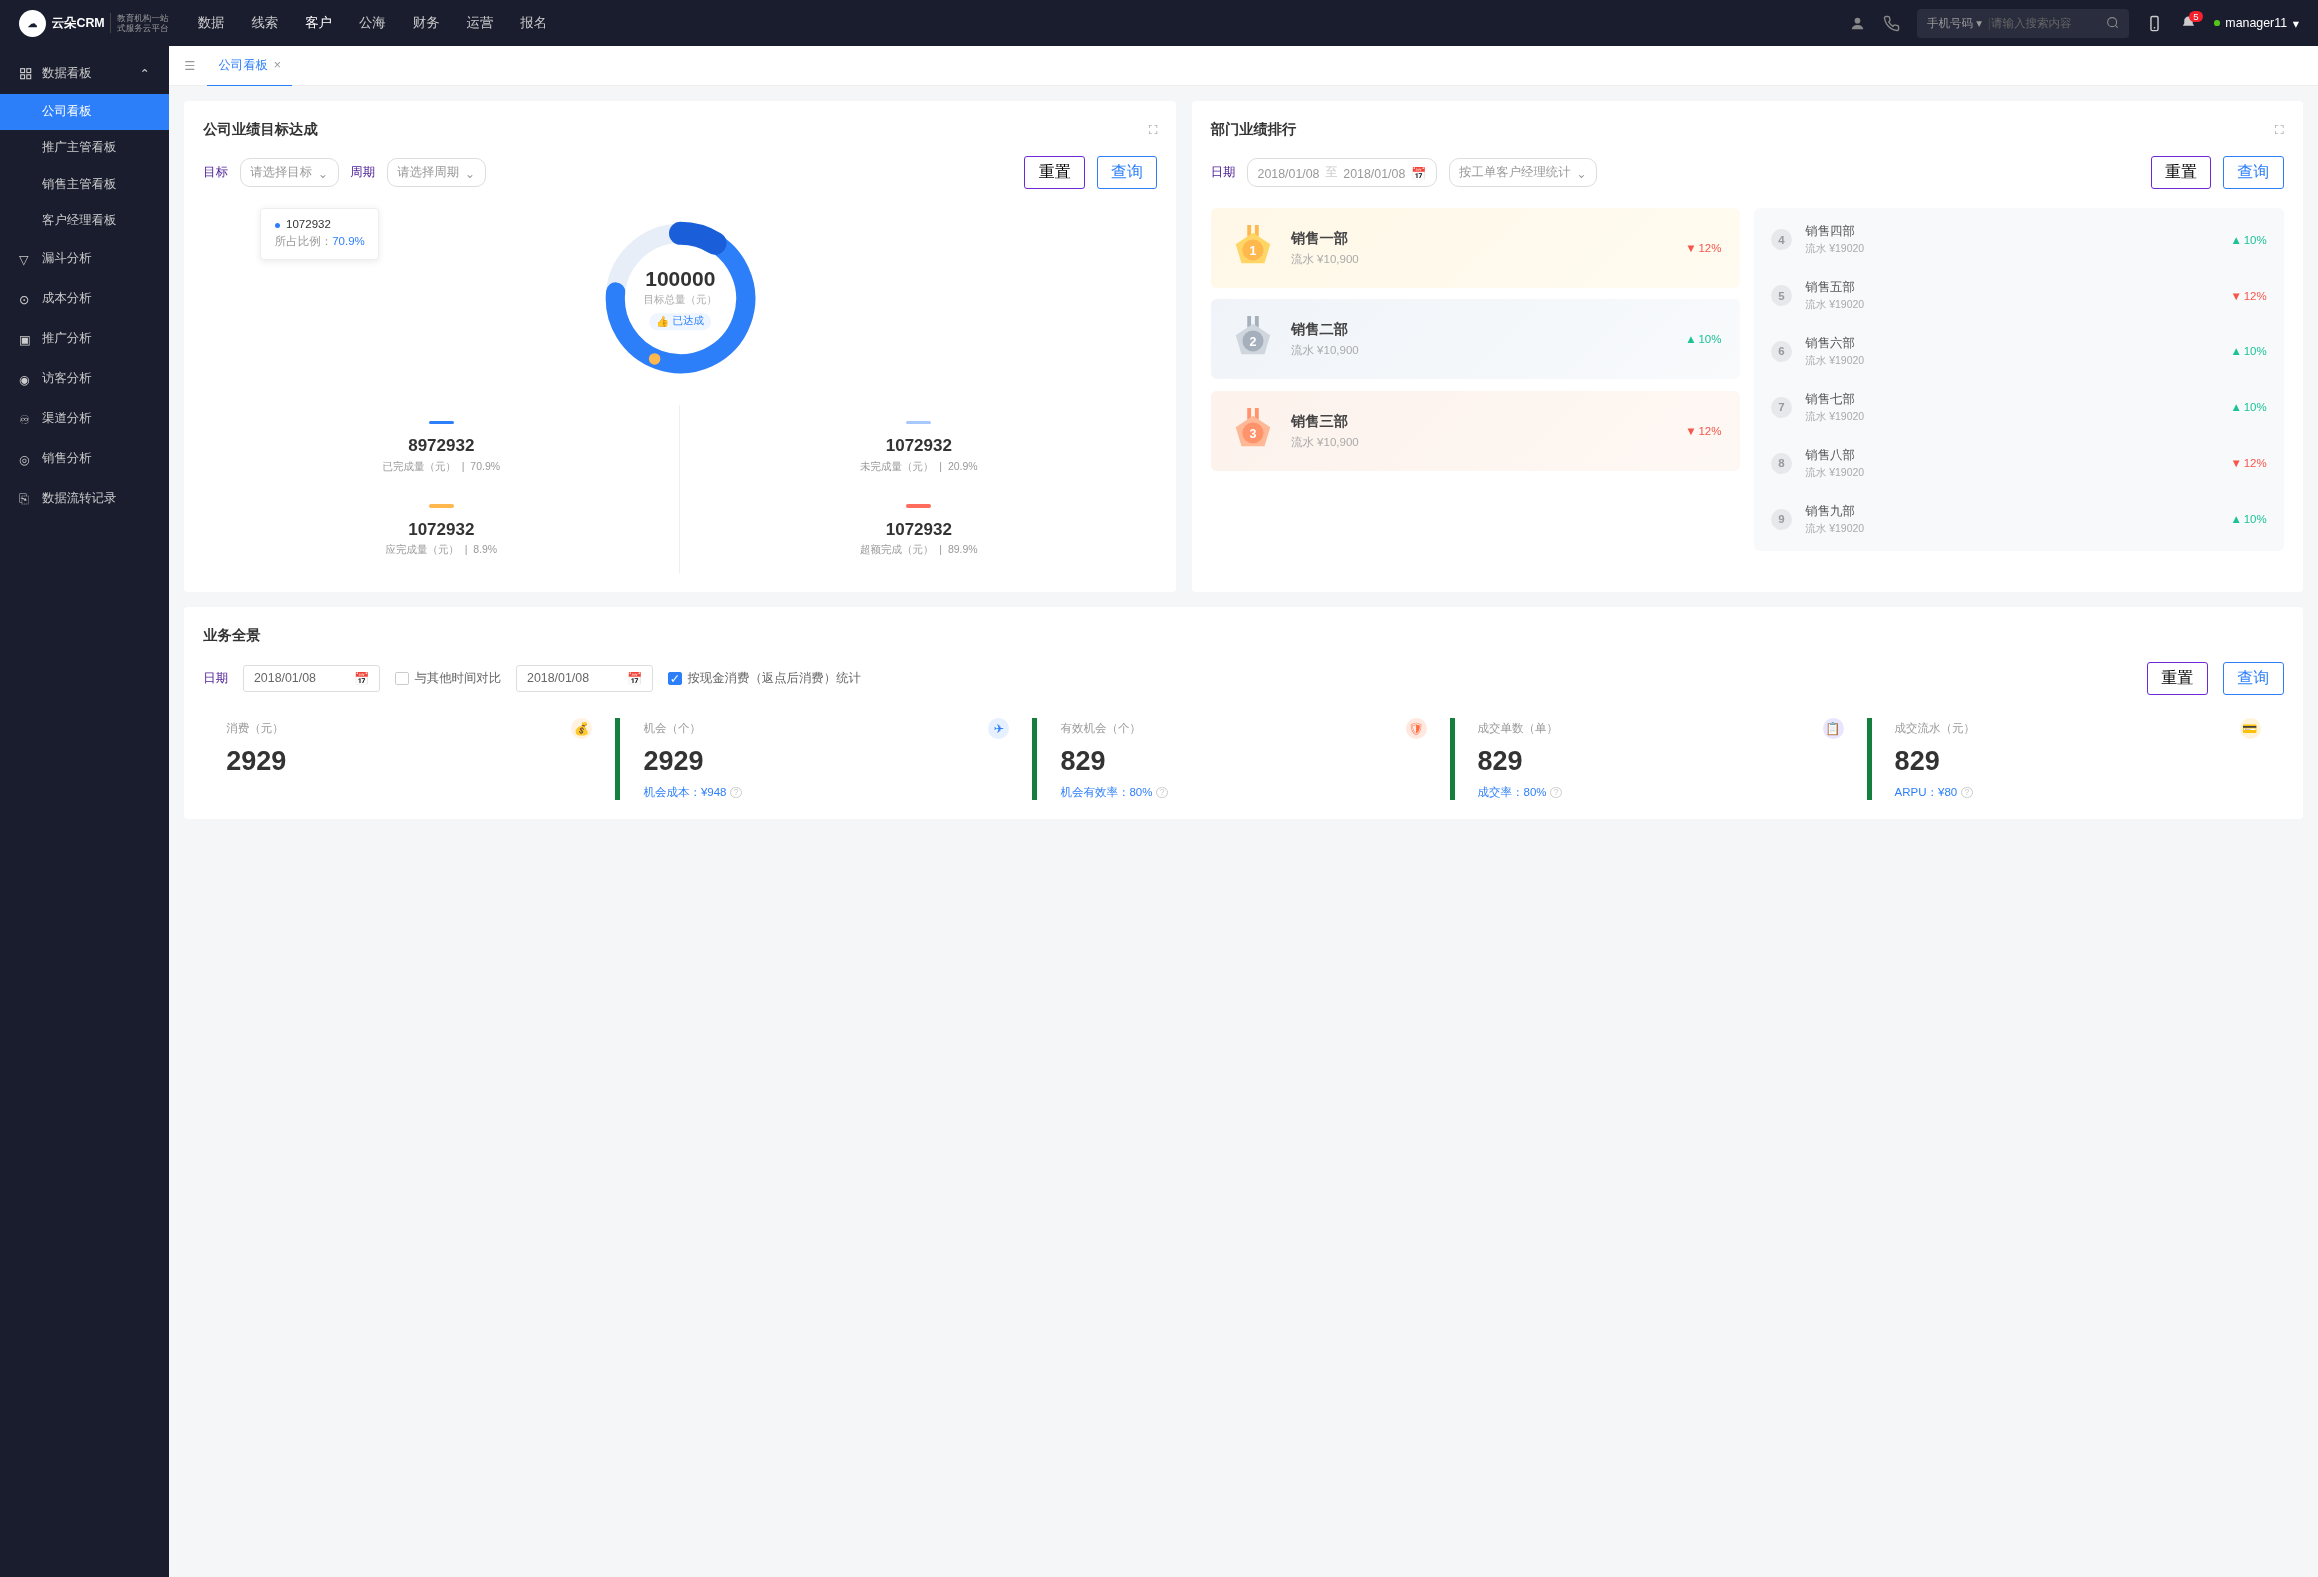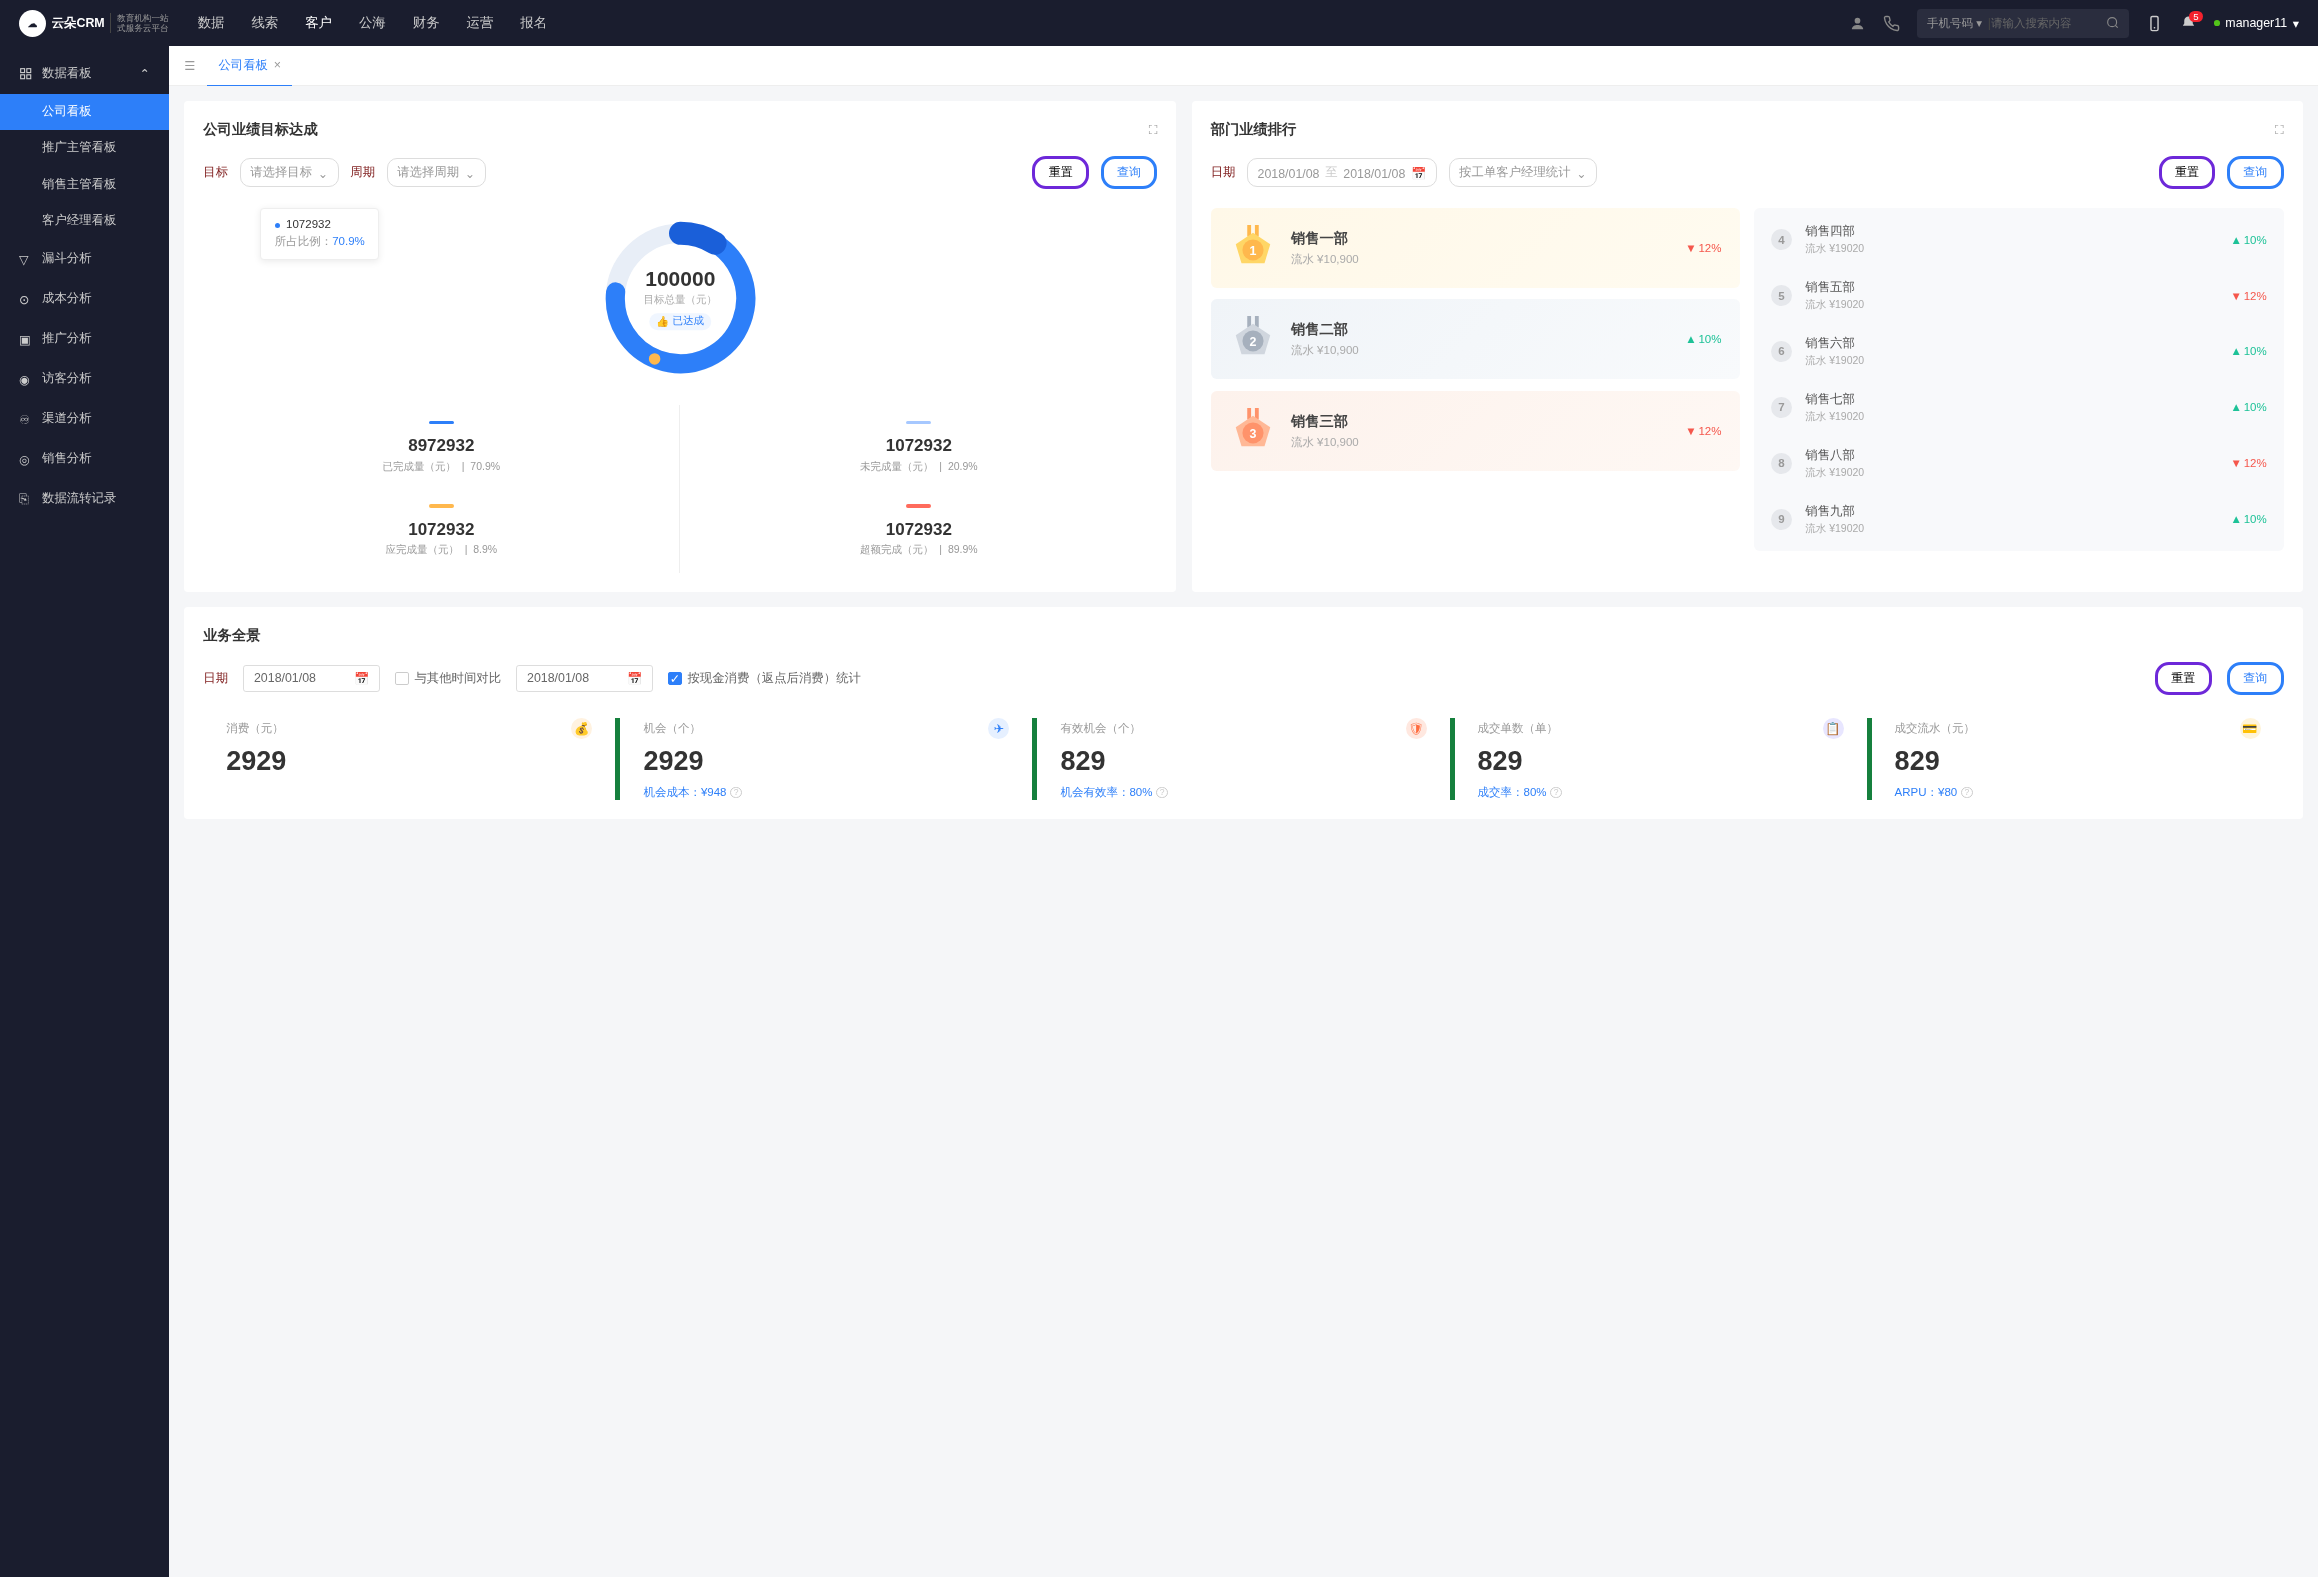--- a/index.html
+++ b/index.html
@@ -33,23 +33,23 @@
 .tab-collapse{color:#999;cursor:pointer}
 .tab{padding:0 11.5px;height:40px;display:flex;align-items:center;gap:5.7px;font-size:12.4px;color:#2d7ff9;border-bottom:1.9px solid #2d7ff9;cursor:pointer}
 .tab-close{color:#999;cursor:pointer}
 .content{padding:15.3px;display:grid;grid-template-columns:1fr 1.12fr;gap:15.3px}
 .panel{background:#fff;border-radius:3.8px;padding:19px}
 .panel-wide{grid-column:1/-1}
 .panel-head{display:flex;justify-content:space-between;align-items:center;margin-bottom:17px}
 .panel-title{font-size:14.3px;font-weight:600;color:#333}
 .expand-icon{color:#999;cursor:pointer}
 .filter-row{display:flex;align-items:center;gap:11.5px;margin-bottom:19px;font-size:12.4px}
-.filter-label{color:#7f1d1d}
+.filter-label{color:#4c1d95}
 .select-box{border:1px solid #ddd;border-radius:10px;padding:4.8px 9.6px;display:flex;align-items:flex-end;gap:5.7px;color:#999;cursor:pointer;min-width:96px;justify-content:space-between}
-.btn{border:3px solid #6d28d9;border-radius:14px;padding:4.8px 13.4px;cursor:pointer;background:#fff;font-size:12px}
+.btn{border:1px solid #6d28d9;border-radius:3px;padding:4.8px 13.4px;cursor:pointer;background:#fff;font-size:16px}
 .btn-primary{border-color:#2d7ff9;color:#2d7ff9}
 .donut-area{position:relative;display:flex;flex-direction:column;align-items:center;padding:9.6px 0}
 .tooltip{position:absolute;left:57px;top:0;background:#fff;border:1px solid #eee;box-shadow:0 1.9px 7.6px rgba(0,0,0,.08);border-radius:3.8px;padding:9.6px 13.4px;font-size:11.5px;z-index:2}
 .tooltip-dot{display:inline-block;width:5.7px;height:5.7px;background:#2d7ff9;border-radius:50%;margin-right:5.7px}
 .donut{width:163px;height:163px;position:relative}
 .donut-center{position:absolute;top:50%;left:50%;transform:translate(-50%,-50%);text-align:center}
 .donut-val{font-size:21px;font-weight:700;color:#333}
 .donut-lbl{font-size:10.5px;color:#aaa;margin:1.9px 0 5.7px}
 .donut-badge{display:inline-flex;align-items:center;gap:2.9px;color:#2d7ff9;font-size:10.5px;background:#f0f6ff;border-radius:9.6px;padding:1.9px 7.6px}
 .stats-grid{display:grid;grid-template-columns:1fr 1fr;margin-top:15.3px}

